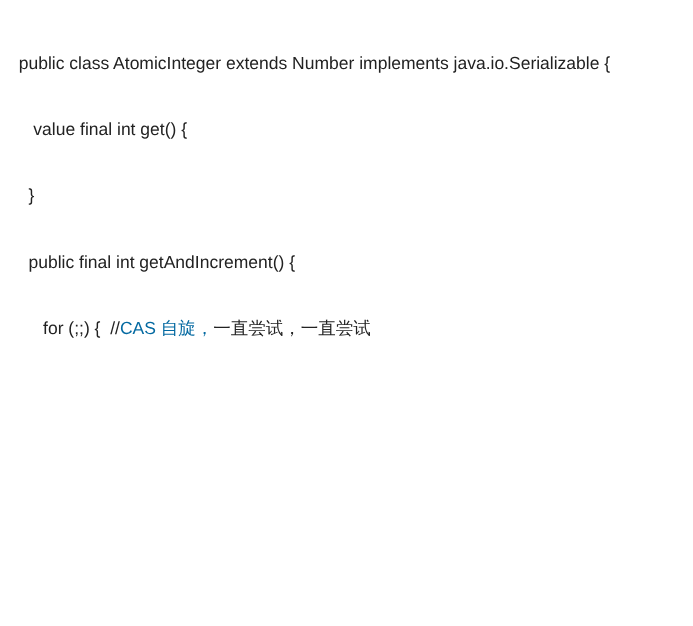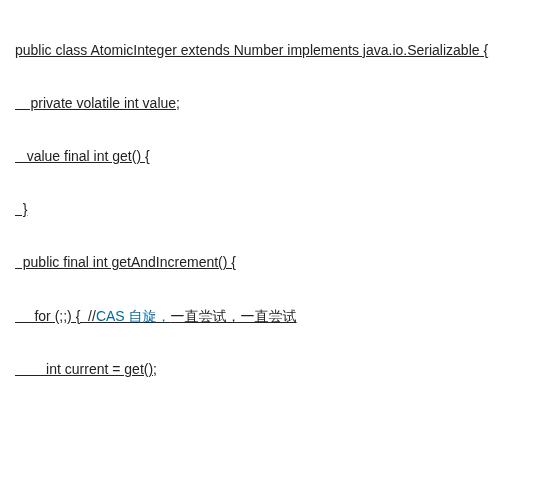--- a/index.html
+++ b/index.html
@@ -12,34 +12,31 @@
     }
     .code-block {
       white-space: pre;
     }
     .keyword-highlight {
       color: #0369a1;
       font-weight: normal;
     }
     .line {
       display: block;
-      text-decoration: underline;
     }
   </style>
 </head>
 <body>
 
 <div class="code-block">
 <span class="line">public class AtomicInteger extends Number implements java.io.Serializable {</span>
-<span class="line">    private volatile int value;</span>
 <span class="line">   value final int get() {</span>
 <span class="line">  }</span>
 <span class="line">  public final int getAndIncrement() {</span>
 <span class="line"><span>     for (;;) {  //</span><span class="keyword-highlight">CAS 自旋，</span><span>一直尝试，一直尝试</span></span>
-<span class="line">        int current = get();</span>
 
 
 
 
 
 
 
 
 </div>
 

